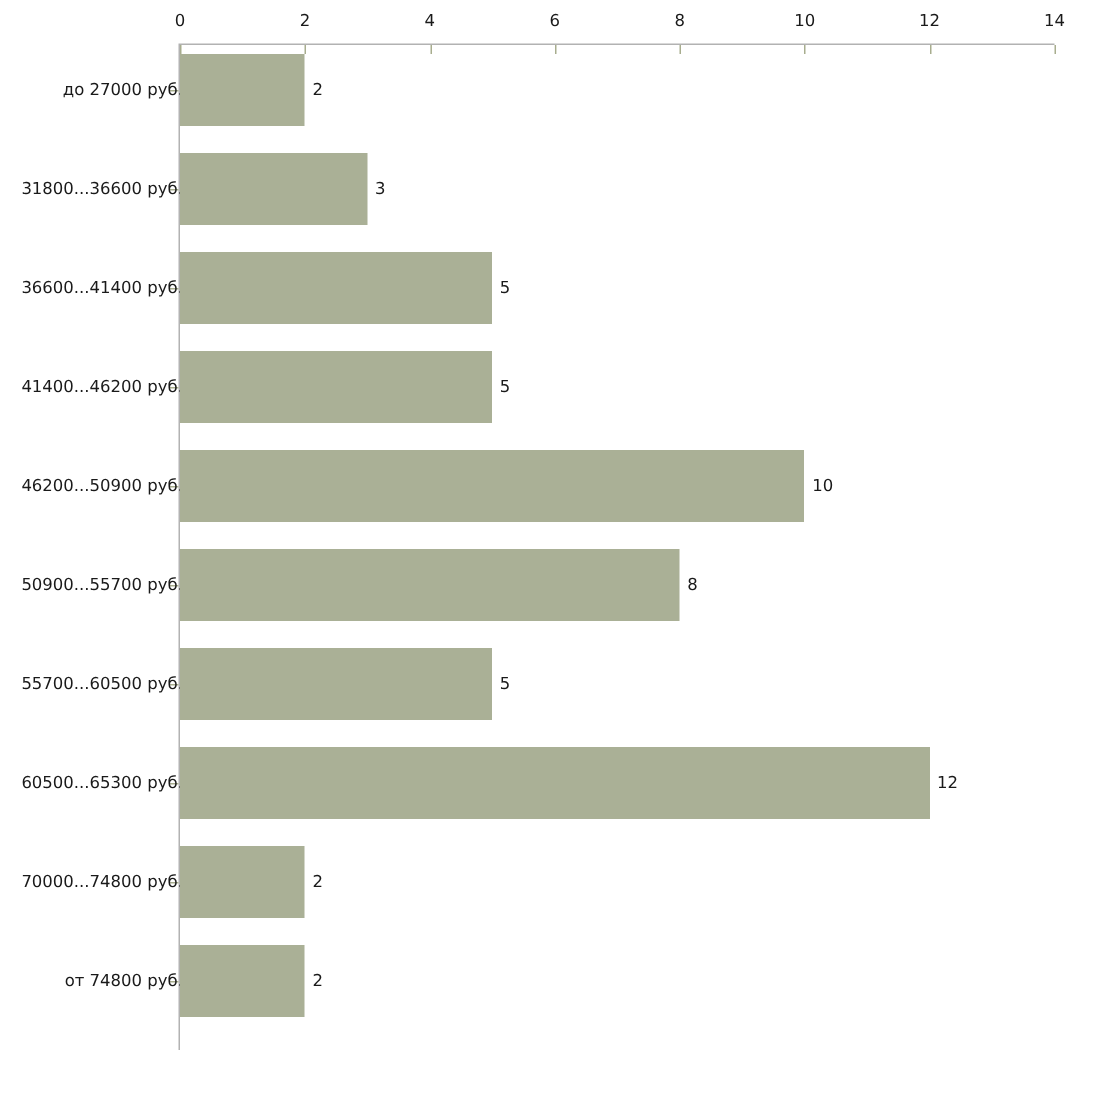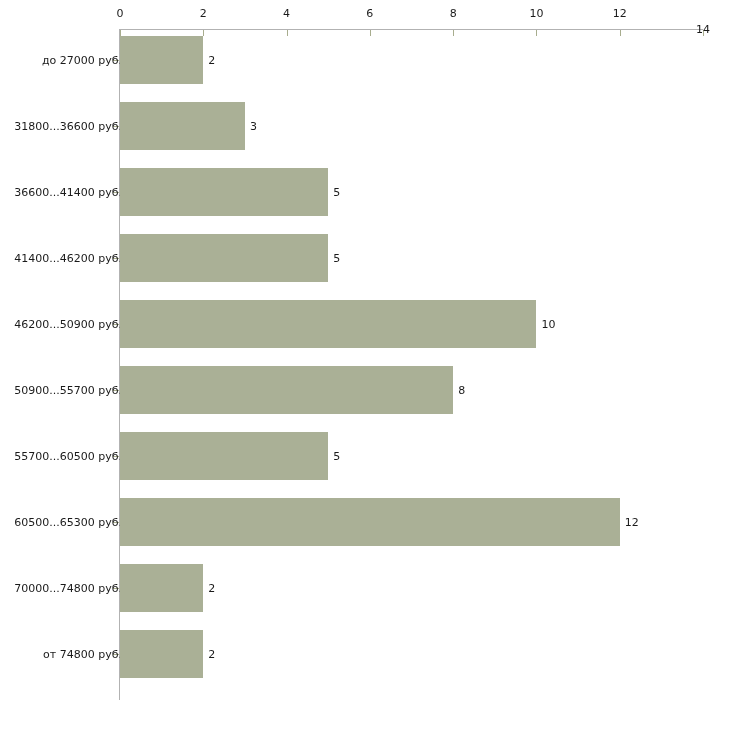--- a/index.html
+++ b/index.html
@@ -126,21 +126,21 @@
         <div class="x-tick-label" style="left: 286.571px;">4</div>
         <div class="x-tick" style="left: 369.857px;"></div>
         <div class="x-tick-label" style="left: 369.857px;">6</div>
         <div class="x-tick" style="left: 453.143px;"></div>
         <div class="x-tick-label" style="left: 453.143px;">8</div>
         <div class="x-tick" style="left: 536.429px;"></div>
         <div class="x-tick-label" style="left: 536.429px;">10</div>
         <div class="x-tick" style="left: 619.714px;"></div>
         <div class="x-tick-label" style="left: 619.714px;">12</div>
         <div class="x-tick" style="left: 703px;"></div>
-        <div class="x-tick-label" style="left: 703px; margin-top: 16px;">14</div>
+        <div class="x-tick-label" style="left: 703px;">14</div>
       </div>
     <div id="y-ticks">
         <div class="y-tick" style="top: 60px;"></div>
         <div class="y-tick" style="top: 126px;"></div>
         <div class="y-tick" style="top: 192px;"></div>
         <div class="y-tick" style="top: 258px;"></div>
         <div class="y-tick" style="top: 324px;"></div>
         <div class="y-tick" style="top: 390px;"></div>
         <div class="y-tick" style="top: 456px;"></div>
         <div class="y-tick" style="top: 522px;"></div>

